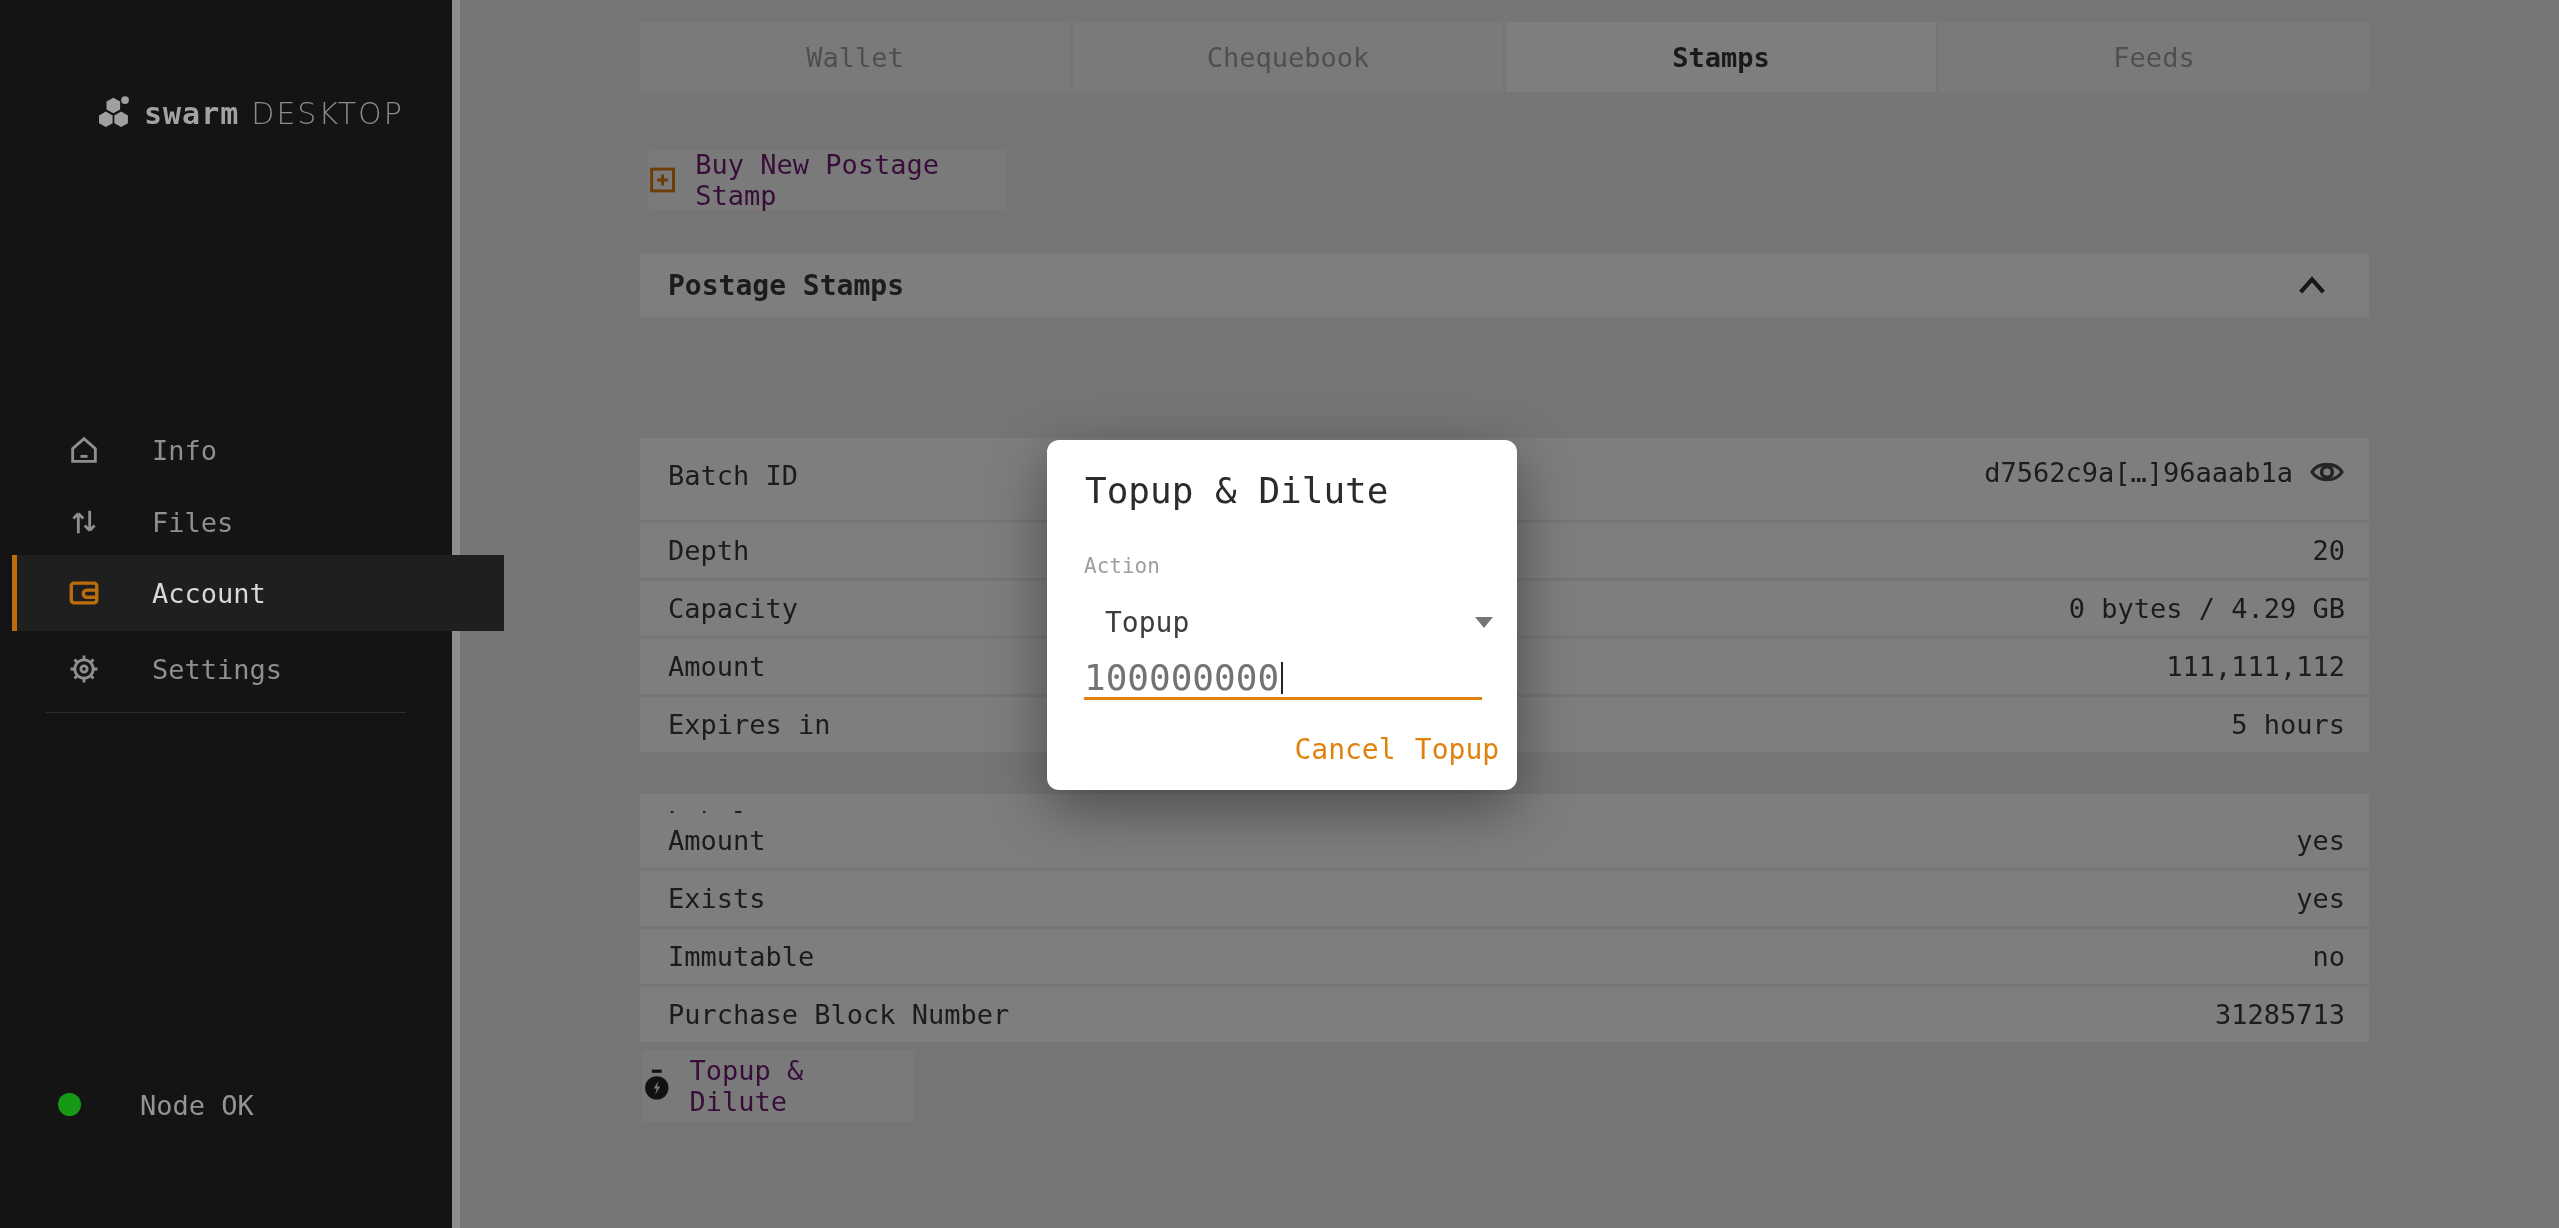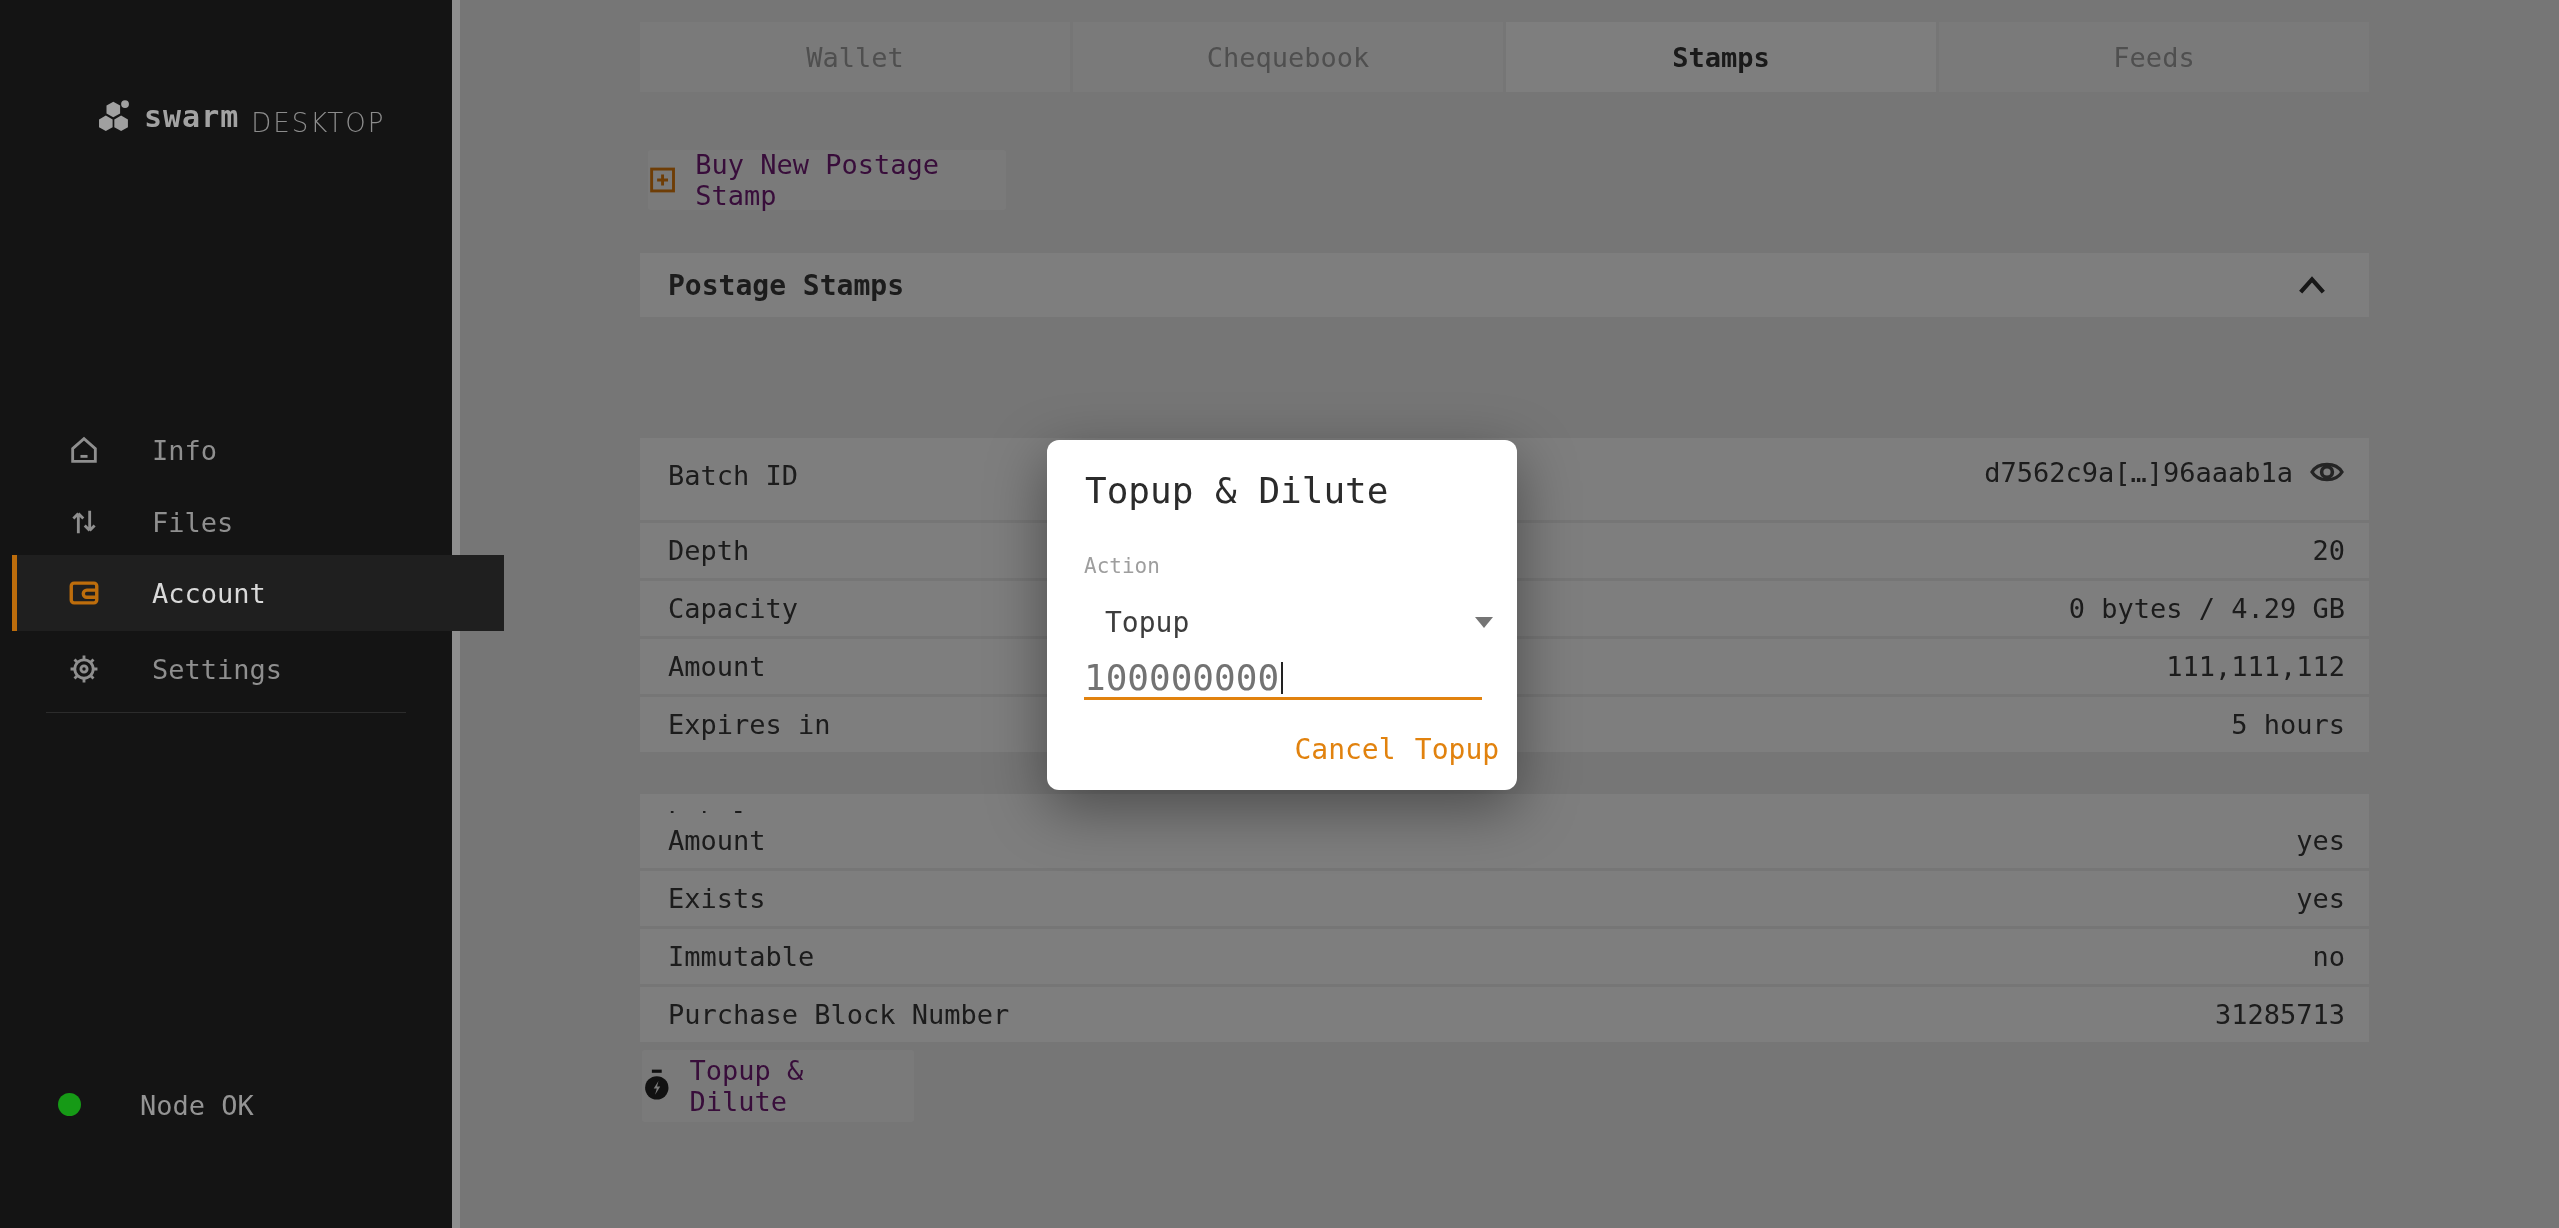--- a/index.html
+++ b/index.html
@@ -39,22 +39,22 @@
   .trow .val{text-align:right;}
   .batch{height:82px;align-items:flex-start;padding-top:22px;}
   .batch .val{display:flex;align-items:center;gap:16px;margin-top:-4px;}
 
   .chev{width:34px;height:24px;flex:0 0 auto;}
 
   
   .sidebar{left:0;top:0;width:452px;height:1228px;background:#141414;z-index:50;color:#8f8f8f;}
   .logo{left:98px;top:95px;display:flex;align-items:center;gap:12px;}
   .logo .brand{font-size:30px;font-weight:700;color:#a2a2a2;letter-spacing:1px;}
-  .logo .product{font-size:26px;font-weight:300;color:#8c8c8c;letter-spacing:2px;
-                 font-family:"DejaVu Sans","Liberation Sans",sans-serif;margin-top:13px;}
+  .logo .product{font-size:30px;font-weight:300;color:#8c8c8c;letter-spacing:2px;
+                 font-family:"DejaVu Sans","Liberation Sans",sans-serif;}
   .nav-item{left:12px;width:492px;height:76px;display:flex;align-items:center;cursor:pointer;}
   .nav-item .ic{position:absolute;left:55px;width:34px;height:34px;}
   .nav-item .lbl{position:absolute;left:140px;font-size:27px;}
   .nav-item.active{background:#1f1f1f;}
   .nav-item.active .lbl{color:#d9d9d9;}
   .nav-item.active::before{content:"";position:absolute;left:0;top:0;width:5px;height:76px;background:#bd6d0c;}
   .divider{left:46px;top:712px;width:360px;height:1px;background:#2c2c2c;}
   .node-dot{left:58px;top:1093px;width:23px;height:23px;border-radius:50%;background:#169a16;}
   .node-lbl{left:140px;top:1090px;font-size:27px;color:#949494;}
 

